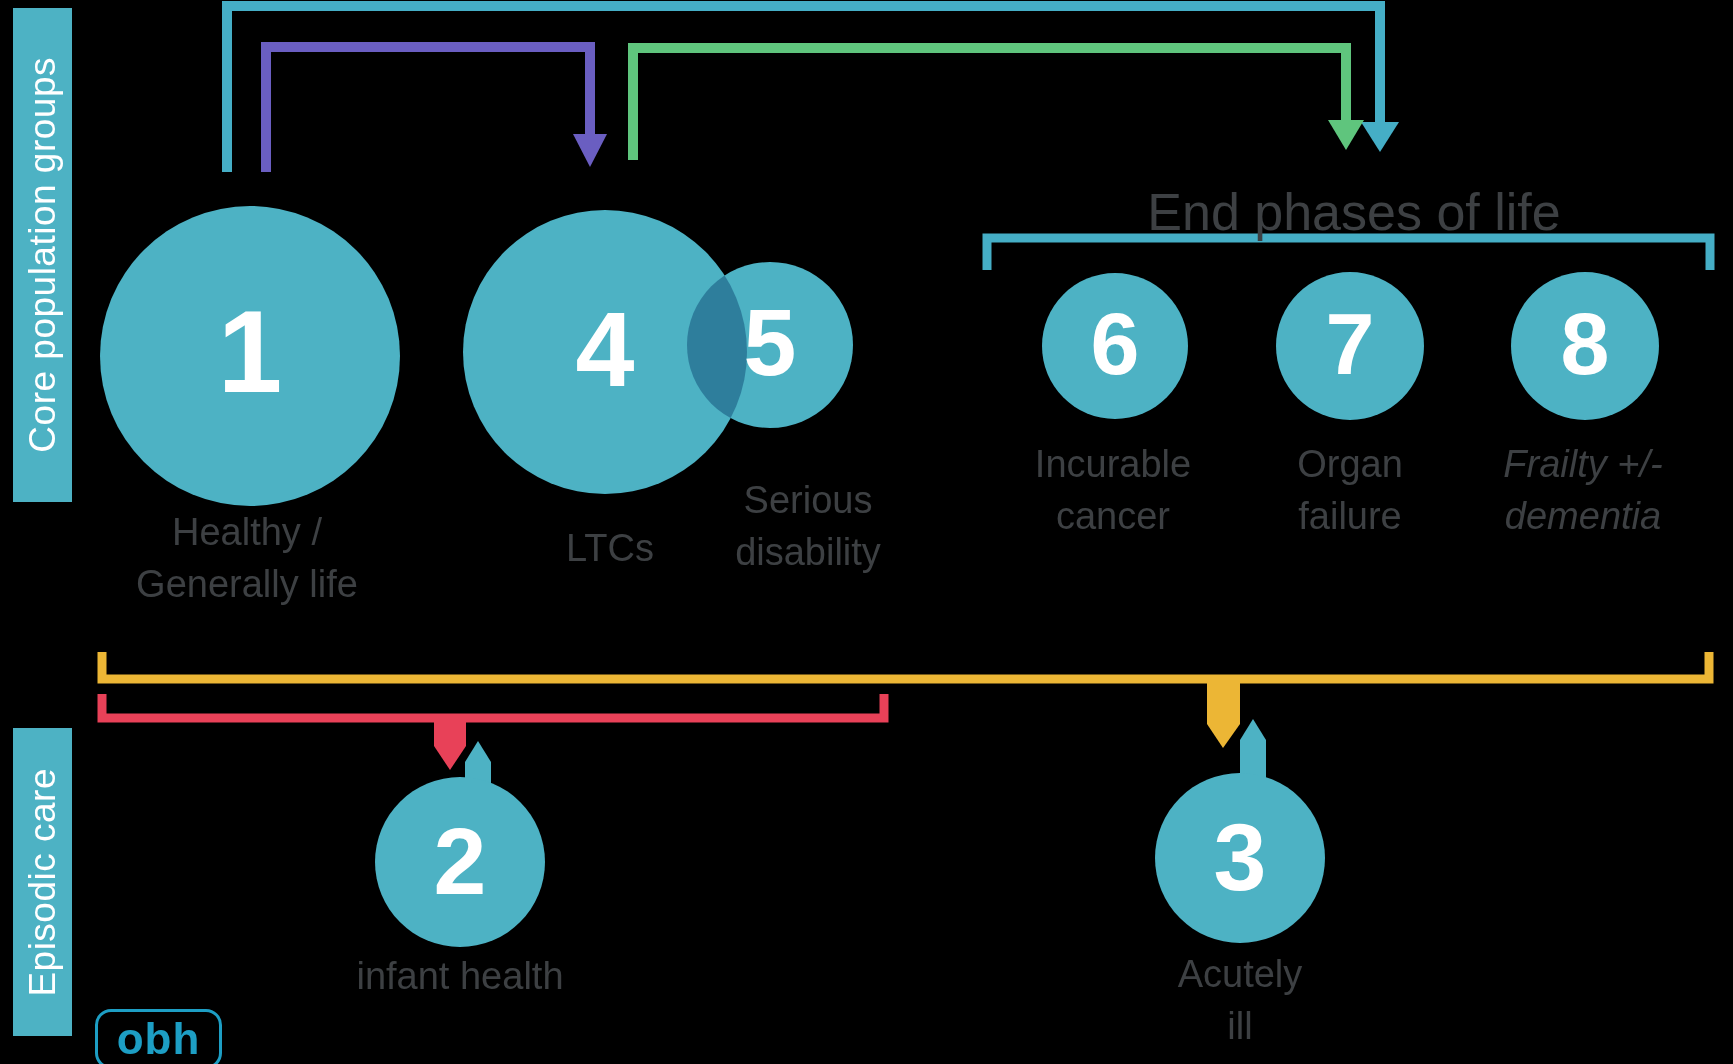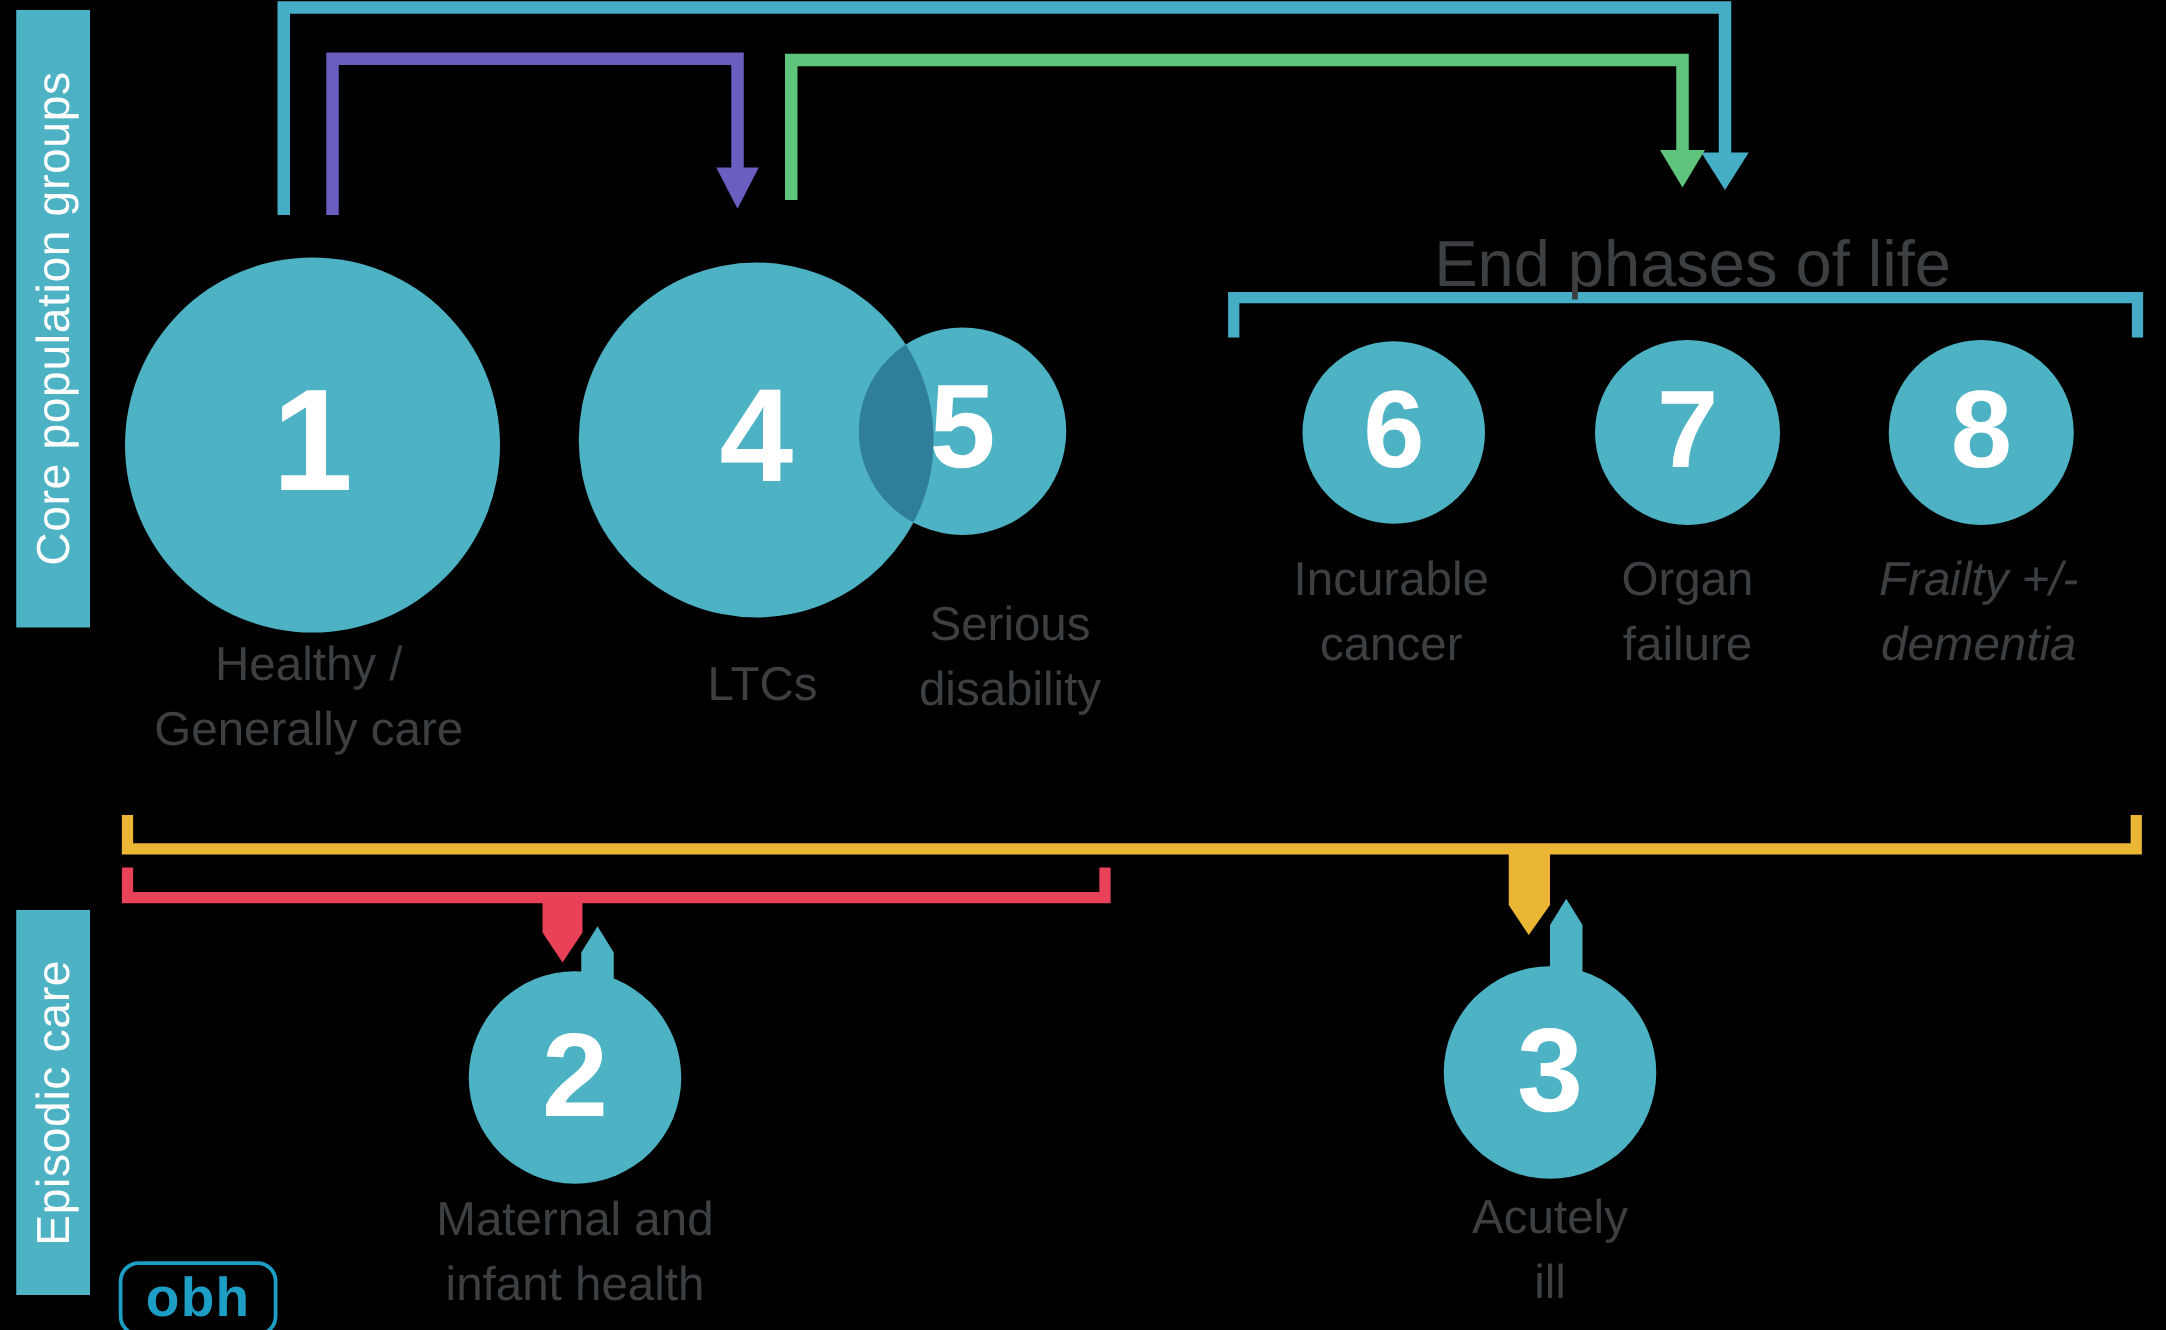--- a/index.html
+++ b/index.html
@@ -133,21 +133,21 @@
   <div class="num num-lg" style="left:605px;top:354px;">4</div>
   <div class="num num-md" style="left:770px;top:347px;">5</div>
   <div class="num num-sm" style="left:1115px;top:348px;">6</div>
   <div class="num num-sm" style="left:1350px;top:348px;">7</div>
   <div class="num num-sm" style="left:1585px;top:348px;">8</div>
   <div class="num num-md" style="left:460px;top:866px;">2</div>
   <div class="num num-md" style="left:1240px;top:862px;">3</div>
 
   <div class="lbl" style="left:247px;top:506px;">
     <span>Healthy /</span>
-    <span>Generally care</span>
+    <span>Generally life</span>
   </div>
   <div class="lbl" style="left:610px;top:522px;">
     <span>LTCs</span>
     <span></span>
   </div>
   <div class="lbl" style="left:808px;top:446px;margin-top:28px;">
     <span>Serious</span>
     <span>disability</span>
   </div>
   <div class="lbl" style="left:1350px;top:438px;">
@@ -156,21 +156,20 @@
   </div>
   <div class="lbl" style="left:1113px;top:438px;">
     <span>Incurable</span>
     <span>cancer</span>
   </div>
   <div class="lbl" style="left:1583px;top:438px;font-style:italic;">
     <span>Frailty +/-</span>
     <span>dementia</span>
   </div>
   <div class="lbl" style="left:460px;top:950px;">
-    <span>Maternal and</span>
     <span>infant health</span>
   </div>
   <div class="lbl" style="left:1240px;top:948px;">
     <span>Acutely</span>
     <span>ill</span>
   </div>
 
   <div id="logo">
     <span>obh</span>
   </div>

